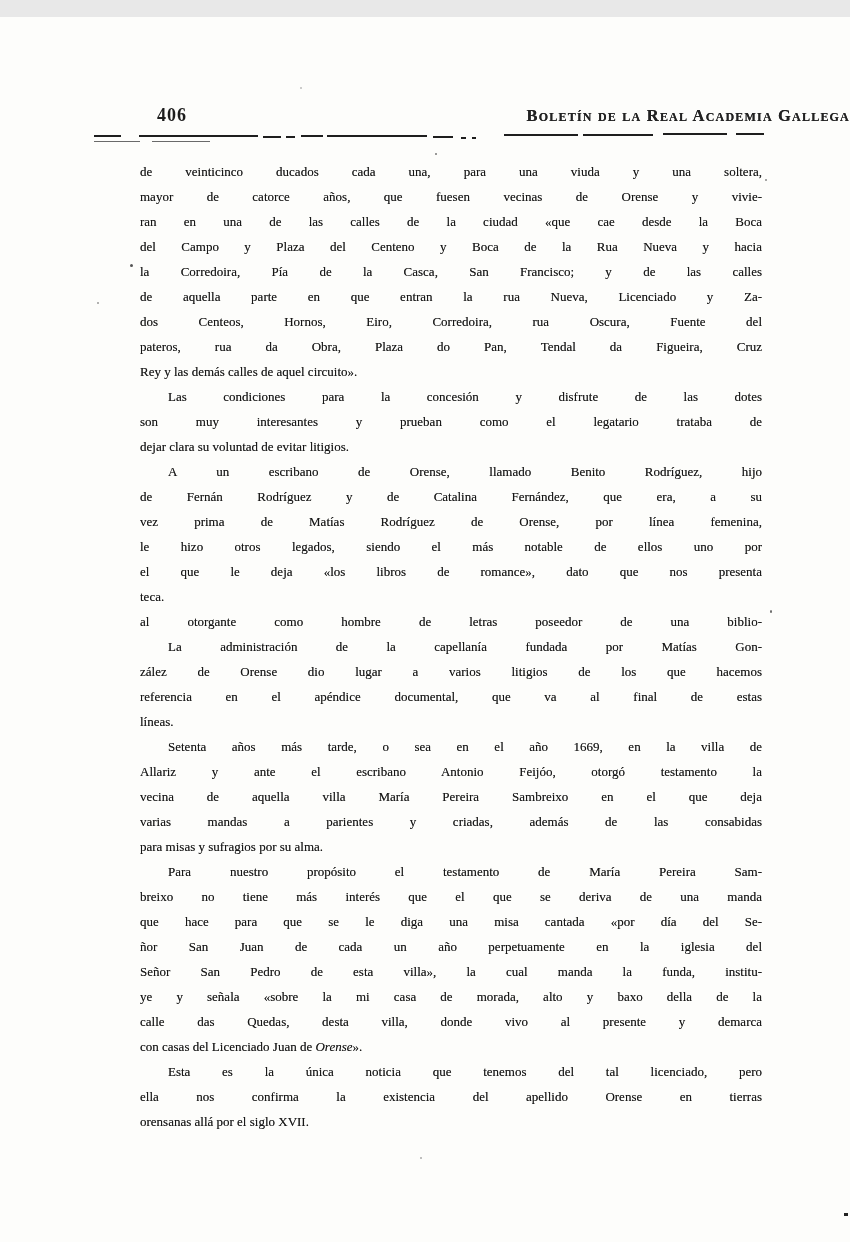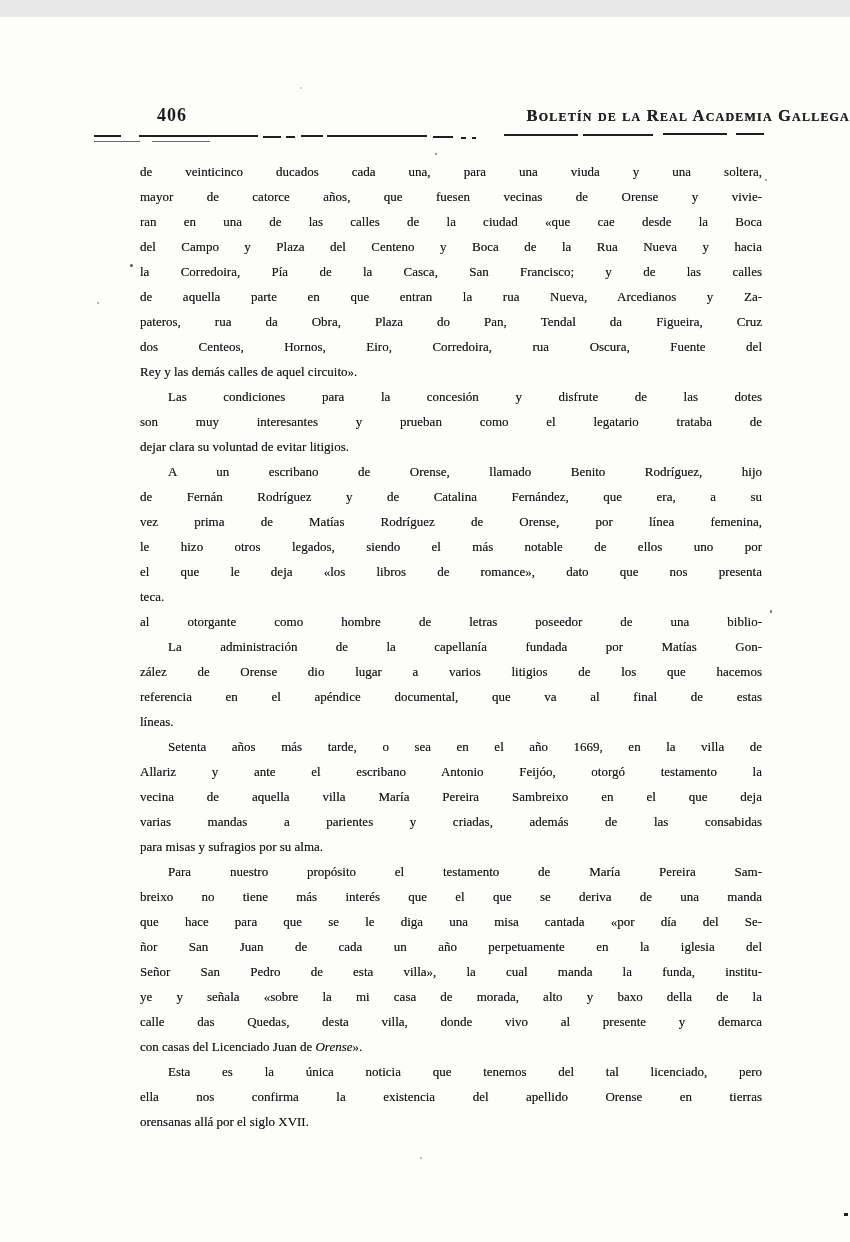--- a/index.html
+++ b/index.html
@@ -95,23 +95,23 @@
     <div class="rule-seg thin" style="left:152px; top:124px; width:58px;"></div>
   </div>
 
   <div class="text-block">
       <div class="para">
         <div class="line first">de veinticinco ducados cada una, para una viuda y una soltera,</div>
         <div class="line">mayor de catorce años, que fuesen vecinas de Orense y vivie-</div>
         <div class="line">ran en una de las calles de la ciudad «que cae desde la Boca</div>
         <div class="line">del Campo y Plaza del Centeno y Boca de la Rua Nueva y hacia</div>
         <div class="line">la Corredoira, Pía de la Casca, San Francisco; y de las calles</div>
-        <div class="line">de aquella parte en que entran la rua Nueva, Arcedianos y Za-</div>
+        <div class="line">de aquella parte en que entran la rua Nueva, Licenciado y Za-</div>
+        <div class="line">dos Centeos, Hornos, Eiro, Corredoira, rua Oscura, Fuente del</div>
         <div class="line">pateros, rua da Obra, Plaza do Pan, Tendal da Figueira, Cruz</div>
-        <div class="line">dos Centeos, Hornos, Eiro, Corredoira, rua Oscura, Fuente del</div>
         <div class="line last">Rey y las demás calles de aquel circuito».</div>
       </div>
       <div class="para indent">
         <div class="line first">Las condiciones para la concesión y disfrute de las dotes</div>
         <div class="line">son muy interesantes y prueban como el legatario trataba de</div>
         <div class="line last">dejar clara su voluntad de evitar litigios.</div>
       </div>
       <div class="para indent">
         <div class="line first">A un escribano de Orense, llamado Benito Rodríguez, hijo</div>
         <div class="line">de Fernán Rodríguez y de Catalina Fernández, que era, a su</div>

